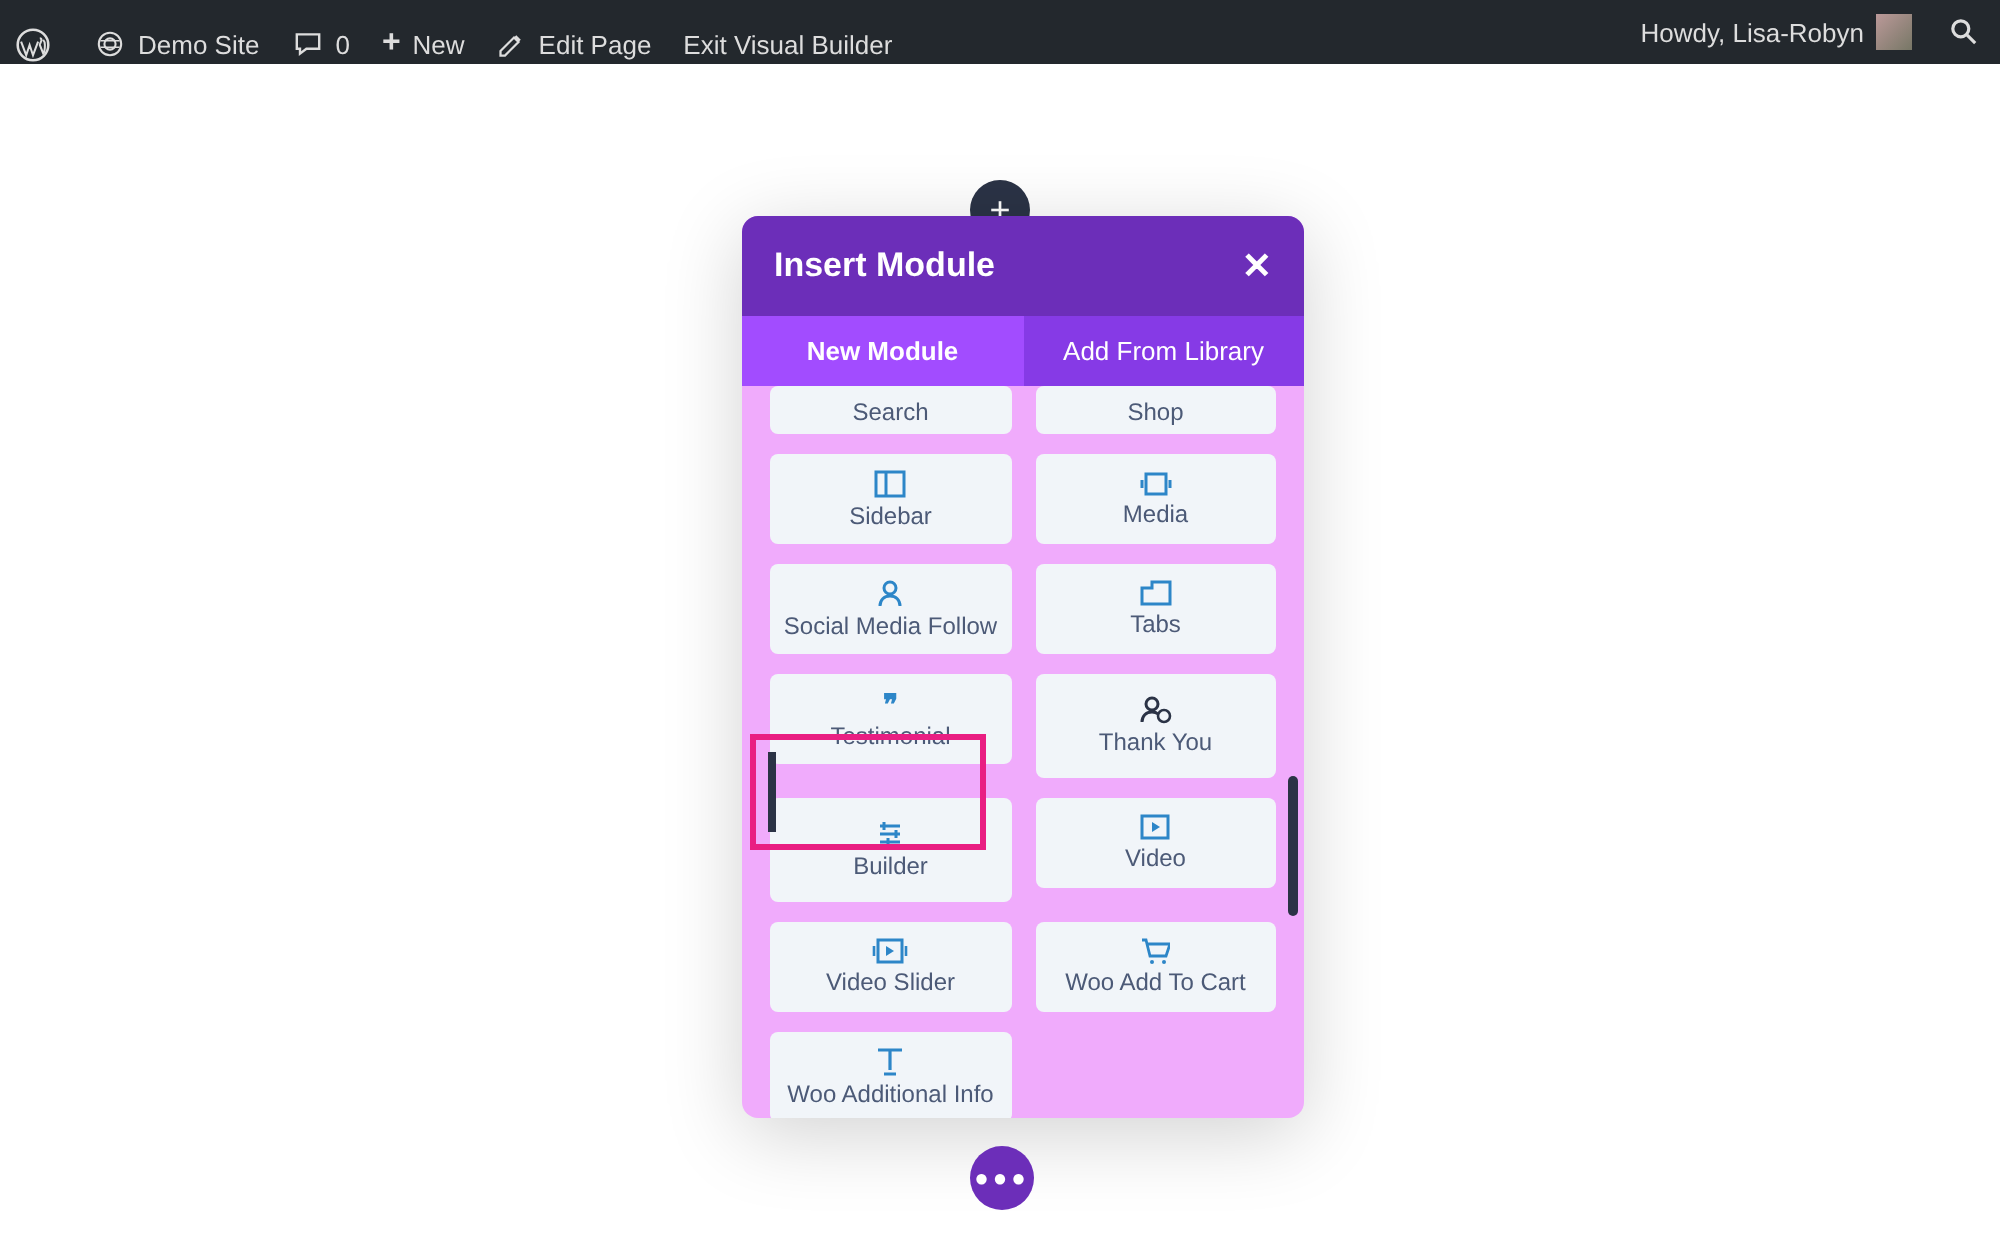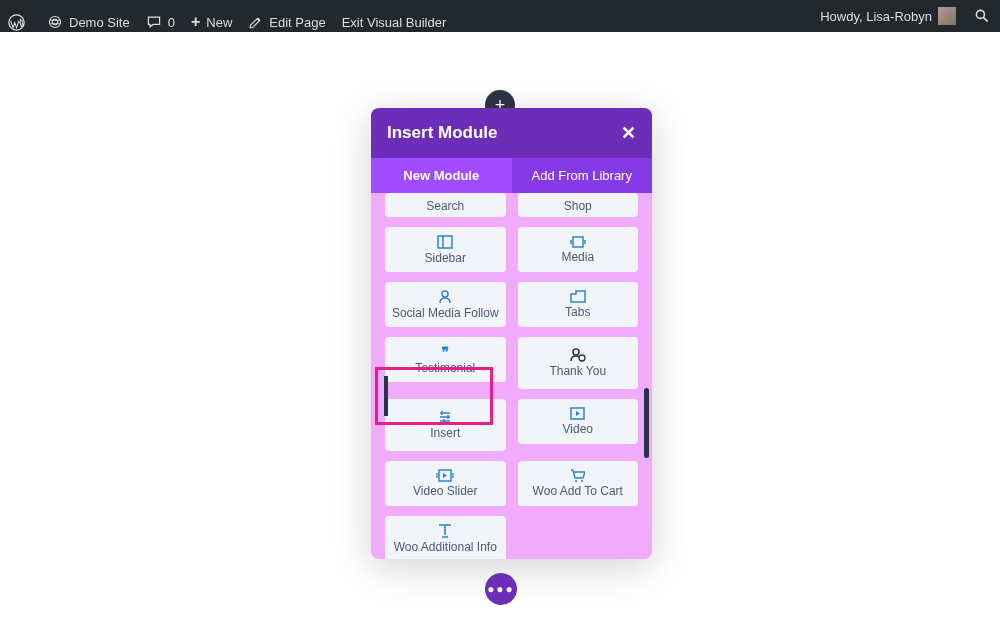--- a/index.html
+++ b/index.html
@@ -183,21 +183,21 @@
             </svg>
           </span>
         <span>Thank You</span>
       </div>
       <div class="module-card highlight">
         <span class="mi">
             <svg width="14" height="14" viewBox="0 0 14 14">
               <path d="M2 3h10M2 7h10M2 11h10M4 1v4M10 5v4M6 9v4" stroke="#2d86c8" stroke-width="1.5"></path>
             </svg>
           </span>
-        <span>Insert</span>
+        <span>Builder</span>
       </div>
 
       <div class="module-card">
         <span class="mi">
             <svg width="15" height="13" viewBox="0 0 15 13">
               <rect x="1" y="1" width="13" height="11" fill="none" stroke="#2d86c8" stroke-width="1.5"></rect>
               <path d="M6 4l4 2.5L6 9z" fill="#2d86c8"></path>
             </svg>
           </span>
         <span>Video</span>

